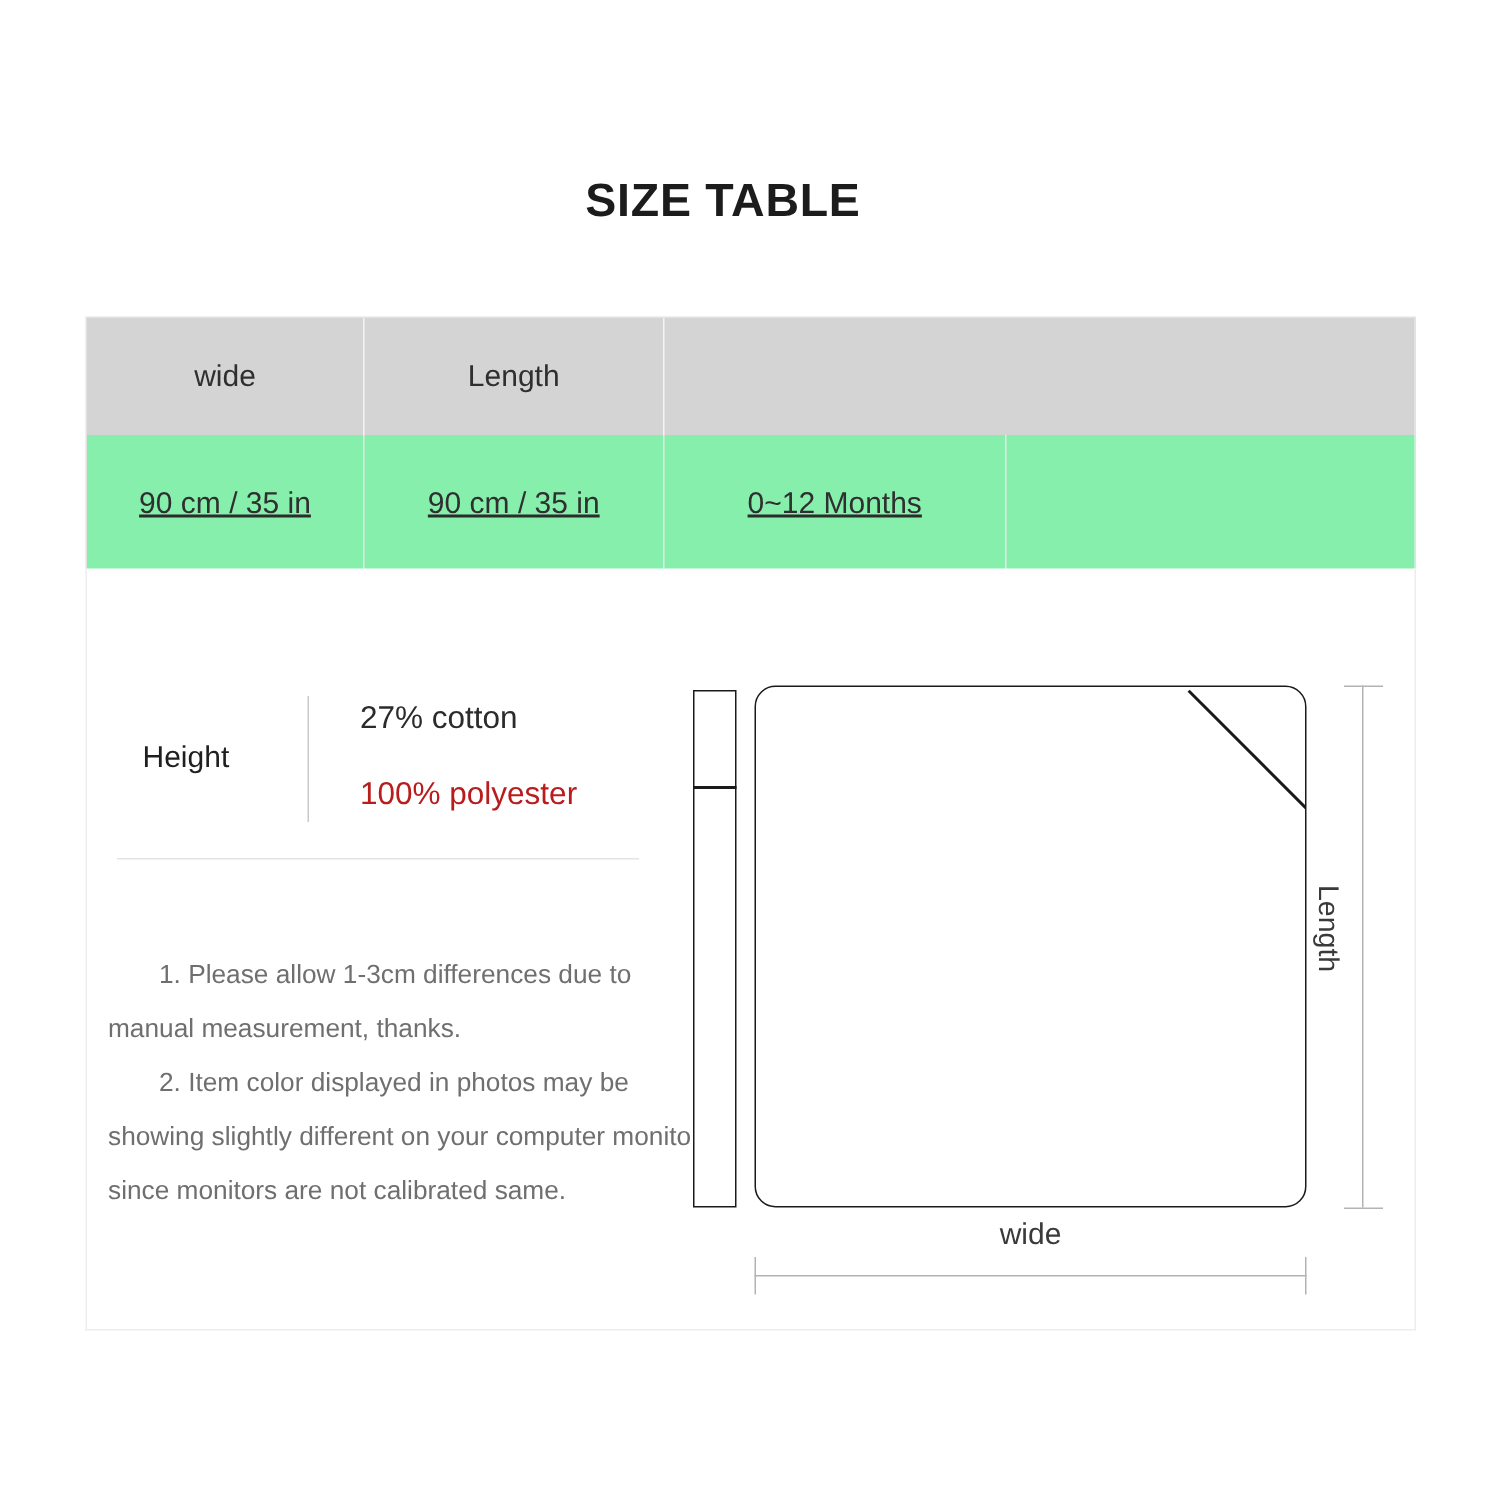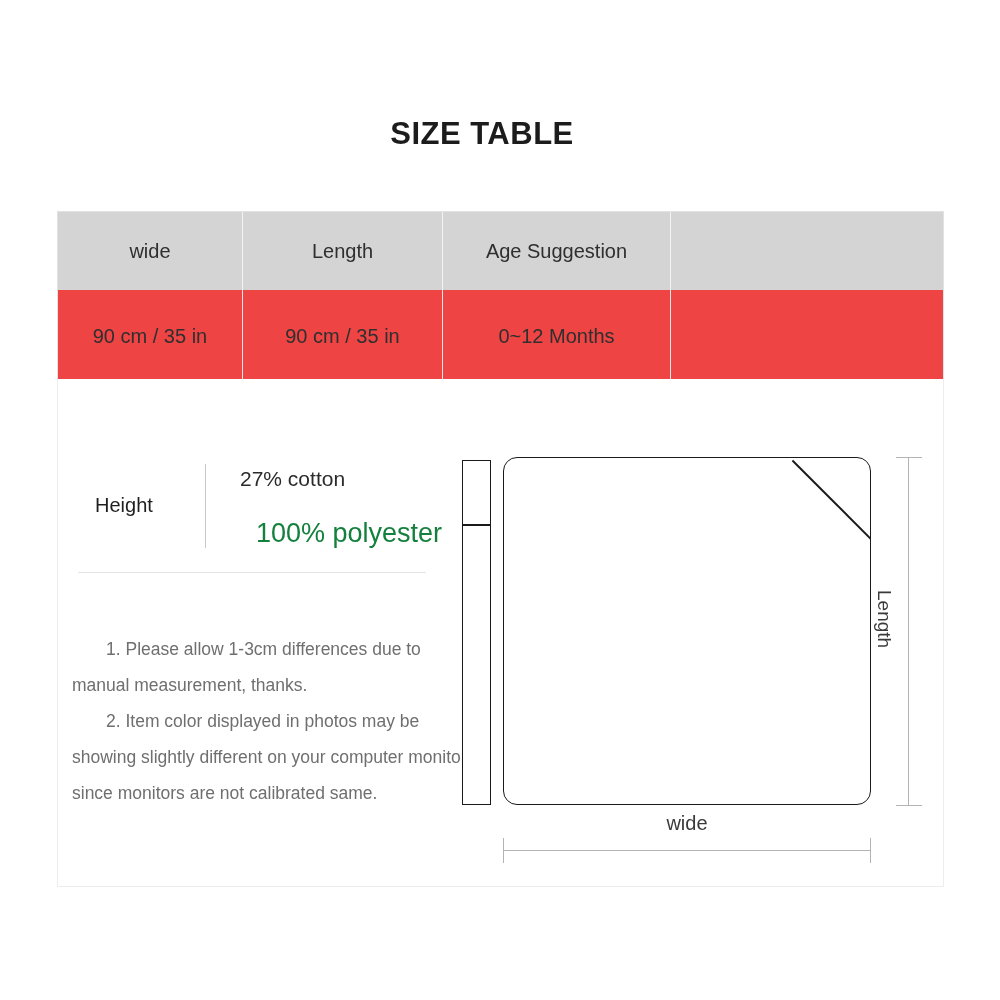--- a/index.html
+++ b/index.html
@@ -46,21 +46,22 @@
     box-sizing: border-box;
   }
   .row {
     display: flex;
     width: 100%;
   }
   .row.head {
     background: #d4d4d4;
   }
   .row.body {
-    background: #ef4444;
+    background: #86efac;
+    text-decoration: underline;
   }
   .cell {
     box-sizing: border-box;
     display: flex;
     align-items: center;
     justify-content: center;
     font-size: 20px;
     color: #2f2f2f;
     border-right: 1px solid #ededed;
     padding: 0 6px;
@@ -111,24 +112,24 @@
   }
   .fabric-1 {
     position: absolute;
     left: 240px;
     top: 467px;
     font-size: 21px;
     color: #2b2b2b;
   }
   .fabric-2 {
     position: absolute;
-    left: 256px;
+    left: 240px;
     top: 518px;
-    font-size: 27px;
-    color: #15803d;
+    font-size: 21px;
+    color: #b91c1c;
   }
 
   .hr {
     position: absolute;
     left: 78px;
     top: 572px;
     width: 348px;
     height: 1px;
     background: #e4e4e4;
   }
@@ -264,21 +265,20 @@
 <body>
 
 <div class="page">
 
   <div class="title">SIZE TABLE</div>
 
   <div class="table-wrap">
     <div class="row head">
       <div class="cell c1">wide</div>
       <div class="cell c2">Length</div>
-      <div class="cell c3">Age Suggestion</div>
     </div>
     <div class="row body">
       <div class="cell c1">90 cm / 35 in</div>
       <div class="cell c2">90 cm / 35 in</div>
       <div class="cell c3">0~12 Months</div>
     </div>
   </div>
 
   <div class="panel"></div>
 

